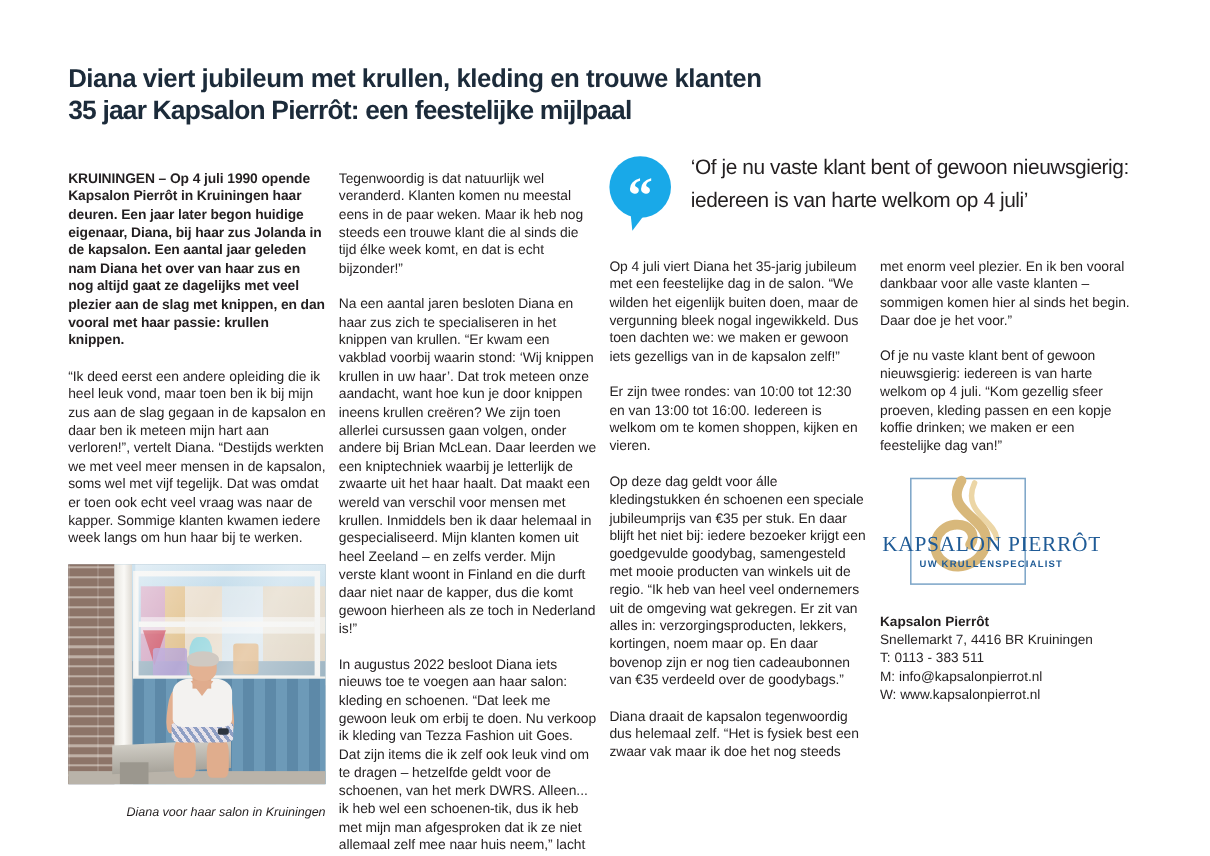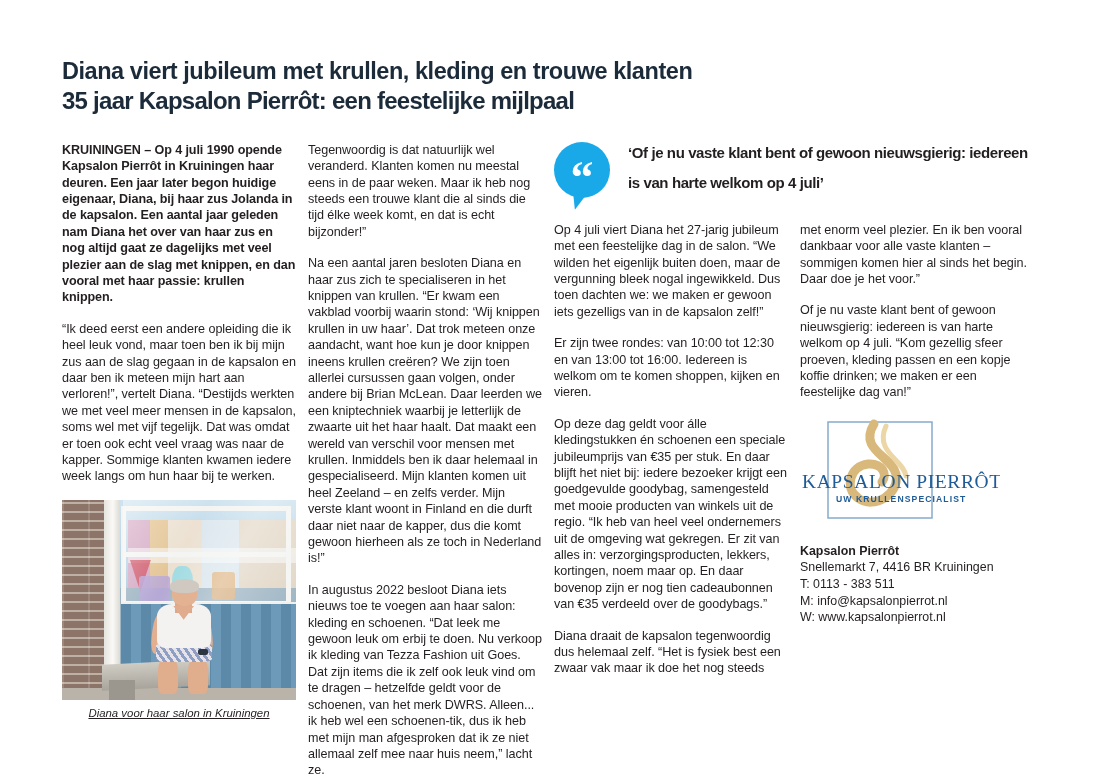--- a/index.html
+++ b/index.html
@@ -50,21 +50,21 @@
   }
   .col {
     width: 234px;
     flex: 0 0 234px;
   }
   .col.wide-right { position: relative; }
 
   p.body {
     font-size: 12.6px;
     line-height: 16.4px;
-    margin: 4px 0 15px 0;
+    margin: 16px 0 15px 0;
     color: #231f20;
     letter-spacing: -0.05px;
   }
   p.body.lead {
     font-weight: bold;
     letter-spacing: -0.1px;
   }
   p.body.tight { margin-bottom: 0; }
 
   
@@ -202,24 +202,23 @@
   }
   
   .ph-blob1 { position:absolute; left:29%; top:30%; width:9%; height:16%; background:#cf4f5e; clip-path:polygon(50% 100%,0 0,100% 0); opacity:.8;}
   .ph-blob2 { position:absolute; left:33%; top:38%; width:13%; height:13%; background:#b8a7d8; border-radius:3px; opacity:.85;}
   .ph-blob3 { position:absolute; left:64%; top:36%; width:10%; height:14%; background:#e0b27b; border-radius:3px; opacity:.85;}
   .ph-blob4 { position:absolute; left:47%; top:33%; width:9%; height:18%; background:#8fd9e6; border-radius:40% 40% 8% 8%; opacity:.8;}
 
   .caption {
     font-size: 11.4px;
     font-style: italic;
-    text-align: center;
-    margin-top: 7px;
+    text-align: right;
+    margin-top: 20px;
     color: #231f20;
-    text-decoration: underline;
   }
 
   
   .pullquote {
     display: flex;
     align-items: flex-start;
     gap: 18px;
     width: 480px;
     margin-bottom: 20px;
   }
@@ -244,25 +243,25 @@
   .bubble span {
     color: #fff;
     font-size: 46px;
     font-weight: bold;
     line-height: 0;
     position: relative;
     top: 8px;
     font-family: "Liberation Serif", serif;
   }
   .pq-text {
-    font-size: 15px;
+    font-size: 19px;
     line-height: 30px;
     color: #231f20;
     letter-spacing: -0.4px;
-    font-weight: 700;
+    font-weight: 400;
   }
 
   .lower-cols {
     display: flex;
     gap: 12px;
   }
 
   
   .logo-block { margin: 14px 0 18px 0; }
   .contact {
@@ -331,21 +330,21 @@
       <div class="pullquote">
         <div class="bubble">
           <span>“</span>
         </div>
         <div class="pq-text">‘Of je nu vaste klant bent of gewoon nieuwsgierig: iedereen is van harte welkom op 4 juli’</div>
       </div>
 
       <div class="lower-cols">
 
         <div class="col">
-          <p class="body">Op 4 juli viert Diana het 27-jarig jubileum met een feestelijke dag in de salon. “We wilden het eigenlijk buiten doen, maar de vergunning bleek nogal ingewikkeld. Dus toen dachten we: we maken er gewoon iets gezelligs van in de kapsalon zelf!”</p>
+          <p class="body">Op 4 juli viert Diana het 35-jarig jubileum met een feestelijke dag in de salon. “We wilden het eigenlijk buiten doen, maar de vergunning bleek nogal ingewikkeld. Dus toen dachten we: we maken er gewoon iets gezelligs van in de kapsalon zelf!”</p>
           <p class="body">Er zijn twee rondes: van 10:00 tot 12:30 en van 13:00 tot 16:00. Iedereen is welkom om te komen shoppen, kijken en vieren.</p>
           <p class="body">Op deze dag geldt voor álle kledingstukken én schoenen een speciale jubileumprijs van €35 per stuk. En daar blijft het niet bij: iedere bezoeker krijgt een goedgevulde goodybag, samengesteld met mooie producten van winkels uit de regio. “Ik heb van heel veel ondernemers uit de omgeving wat gekregen. Er zit van alles in: verzorgingsproducten, lekkers, kortingen, noem maar op. En daar bovenop zijn er nog tien cadeaubonnen van €35 verdeeld over de goodybags.”</p>
           <p class="body tight">Diana draait de kapsalon tegenwoordig dus helemaal zelf. “Het is fysiek best een zwaar vak maar ik doe het nog steeds</p>
         </div>
 
         <div class="col">
           <p class="body">met enorm veel plezier. En ik ben vooral dankbaar voor alle vaste klanten – sommigen komen hier al sinds het begin. Daar doe je het voor.”</p>
           <p class="body">Of je nu vaste klant bent of gewoon nieuwsgierig: iedereen is van harte welkom op 4 juli. “Kom gezellig sfeer proeven, kleding passen en een kopje koffie drinken; we maken er een feestelijke dag van!”</p>
 
           <div class="logo-block">

